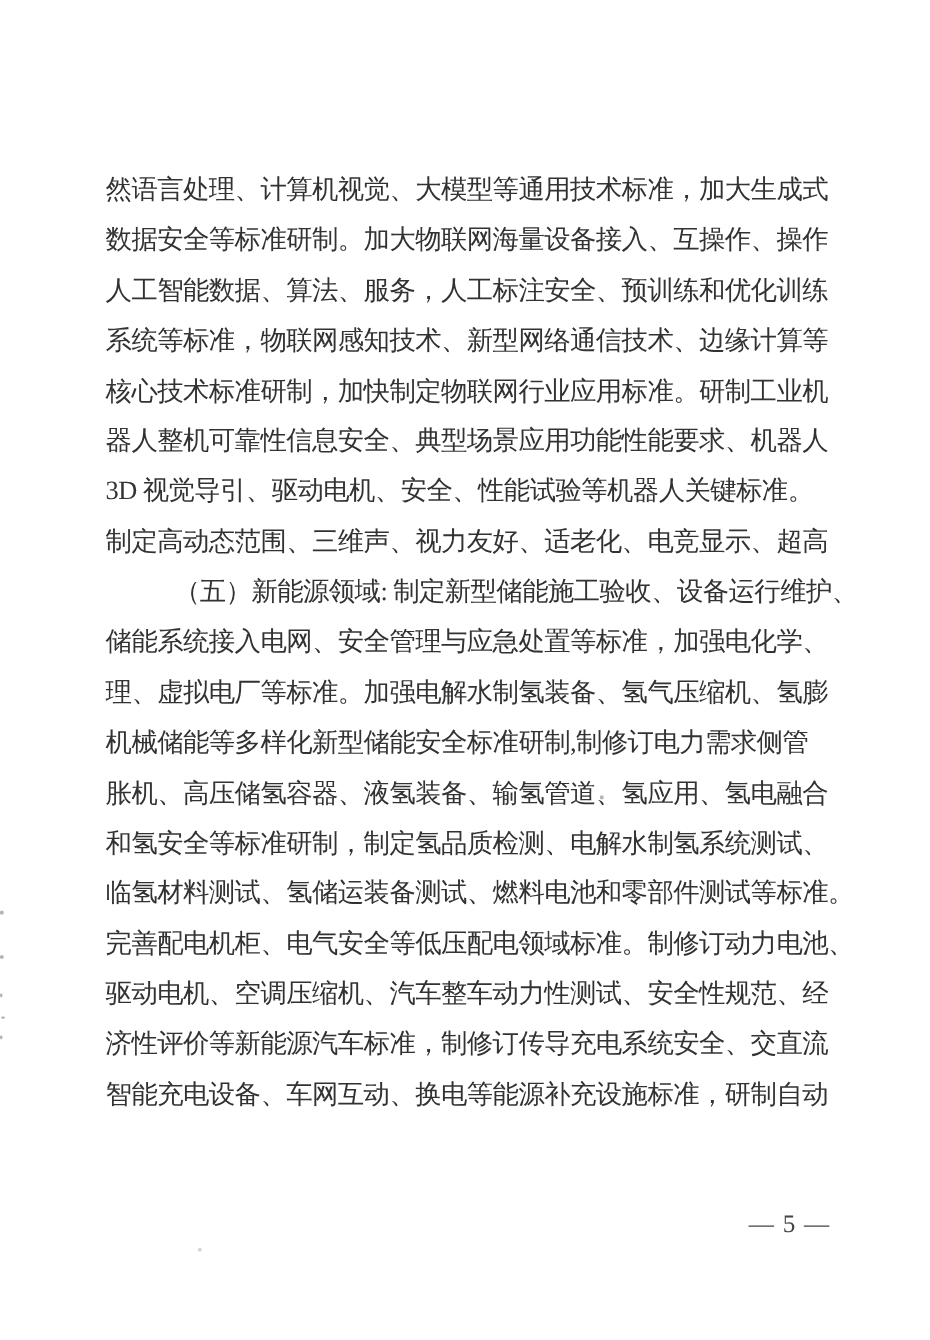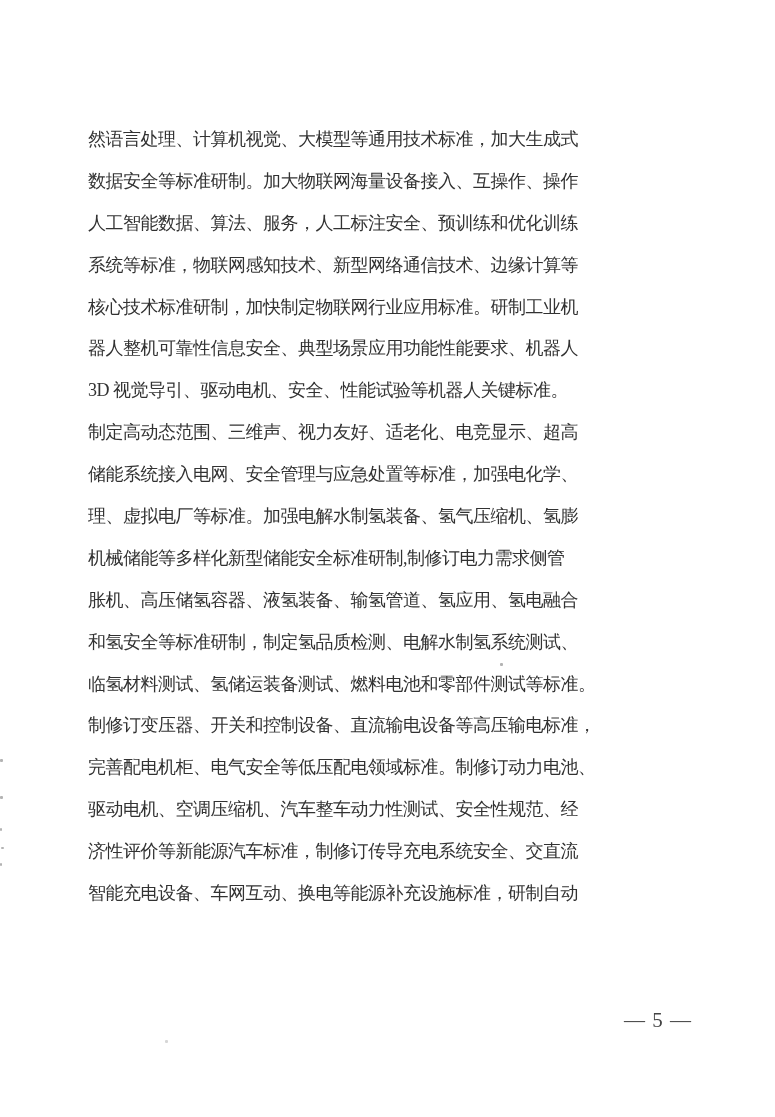--- a/index.html
+++ b/index.html
@@ -11,24 +11,24 @@
     position: relative;
     width: 775px;
     height: 1117px;
     background: #ffffff;
     overflow: hidden;
     font-family: "Liberation Serif", "DejaVu Serif", serif;
     color: #323232;
   }
   .text-block {
     position: absolute;
-    top: 119px;
+    top: 137px;
     left: 88px;
     width: 625px;
-    font-size: 18px;
+    font-size: 22px;
     letter-spacing: -0.5px;
   }
   .line {
     height: 41.9px;
     line-height: 41.9px;
     white-space: nowrap;
     text-rendering: optimizeLegibility;
   }
   .line.indent {
     padding-left: 57px;
@@ -57,27 +57,27 @@
 
   <div class="text-block">
     <div class="line">然语言处理、计算机视觉、大模型等通用技术标准，加大生成式</div>
     <div class="line">数据安全等标准研制。加大物联网海量设备接入、互操作、操作</div>
     <div class="line">人工智能数据、算法、服务，人工标注安全、预训练和优化训练</div>
     <div class="line">系统等标准，物联网感知技术、新型网络通信技术、边缘计算等</div>
     <div class="line">核心技术标准研制，加快制定物联网行业应用标准。研制工业机</div>
     <div class="line">器人整机可靠性信息安全、典型场景应用功能性能要求、机器人</div>
     <div class="line">3D 视觉导引、驱动电机、安全、性能试验等机器人关键标准。</div>
     <div class="line">制定高动态范围、三维声、视力友好、适老化、电竞显示、超高</div>
+    <div class="line indent">（五）新能源领域: 制定新型储能施工验收、设备运行维护、</div>
     <div class="line">储能系统接入电网、安全管理与应急处置等标准，加强电化学、</div>
     <div class="line">理、虚拟电厂等标准。加强电解水制氢装备、氢气压缩机、氢膨</div>
     <div class="line">机械储能等多样化新型储能安全标准研制,制修订电力需求侧管</div>
     <div class="line">胀机、高压储氢容器、液氢装备、输氢管道、氢应用、氢电融合</div>
     <div class="line">和氢安全等标准研制，制定氢品质检测、电解水制氢系统测试、</div>
     <div class="line">临氢材料测试、氢储运装备测试、燃料电池和零部件测试等标准。</div>
-    <div class="line">制修订变压器、开关和控制设备、直流输电设备等高压输电标准，</div>
     <div class="line">完善配电机柜、电气安全等低压配电领域标准。制修订动力电池、</div>
     <div class="line">驱动电机、空调压缩机、汽车整车动力性测试、安全性规范、经</div>
     <div class="line">济性评价等新能源汽车标准，制修订传导充电系统安全、交直流</div>
     <div class="line">智能充电设备、车网互动、换电等能源补充设施标准，研制自动</div>
   </div>
 
   <div class="page-number">— 5 —</div>
 
   <div class="speck" style="left:0; top:759px; width:3px; height:3px;"></div>
   <div class="speck" style="left:0; top:796px; width:3px; height:3px;"></div>

